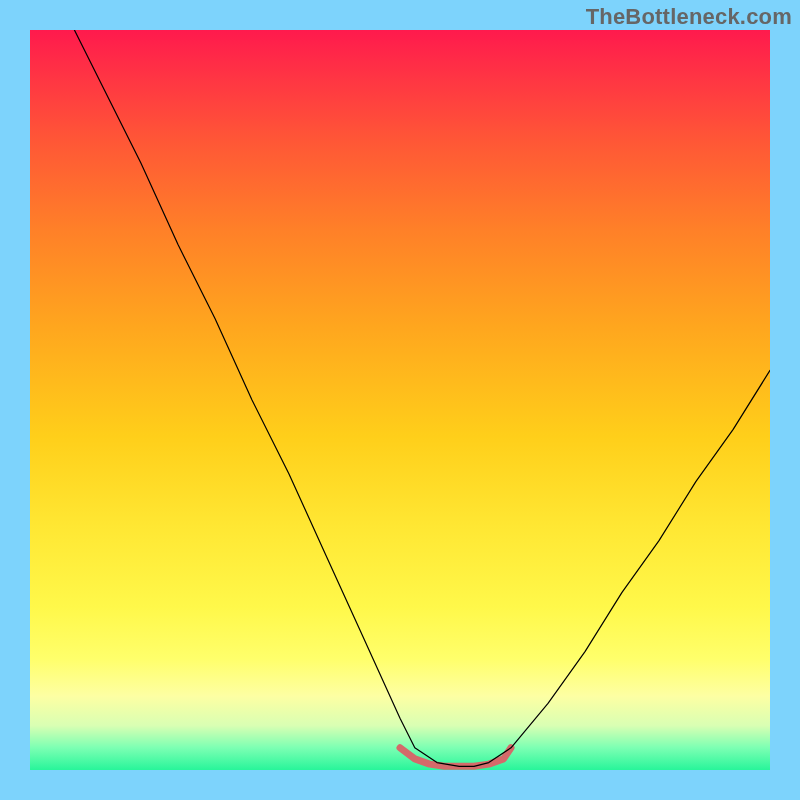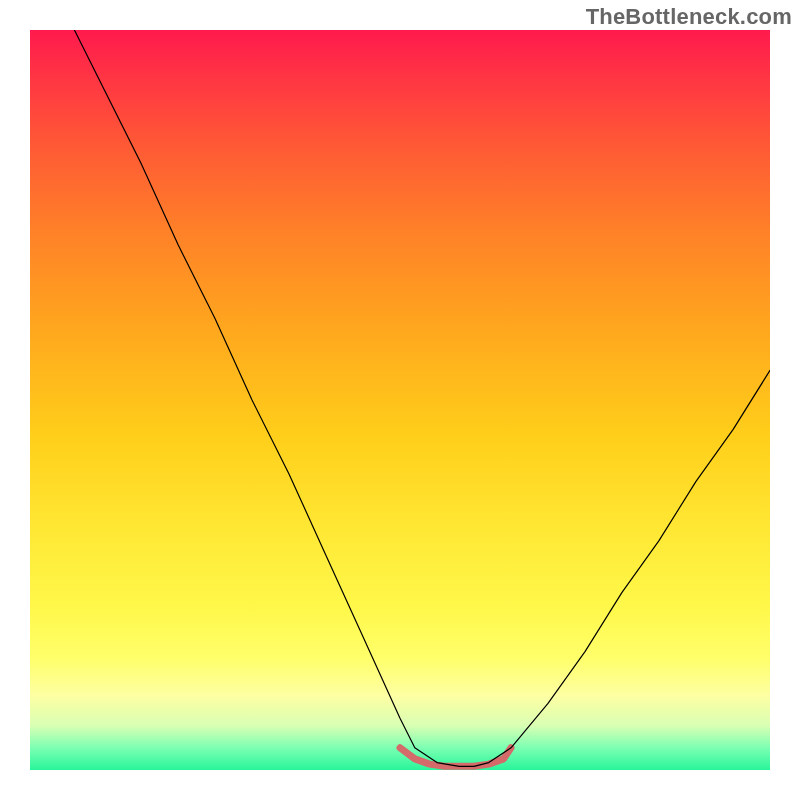--- a/index.html
+++ b/index.html
@@ -10,21 +10,21 @@
     background: #000;
     overflow: hidden;
     font-family: Arial, Helvetica, sans-serif;
   }
   .frame {
     position: absolute;
     top: 0;
     left: 0;
     width: 800px;
     height: 800px;
-    background: #ffffff;
+    background: #7dd3fc;
   }
   .plot-area {
     position: absolute;
     top: 30px;
     left: 30px;
     width: 740px;
     height: 740px;
     background: linear-gradient(to bottom,
       #ff1a4d 0%,
       #ff3344 6%,

